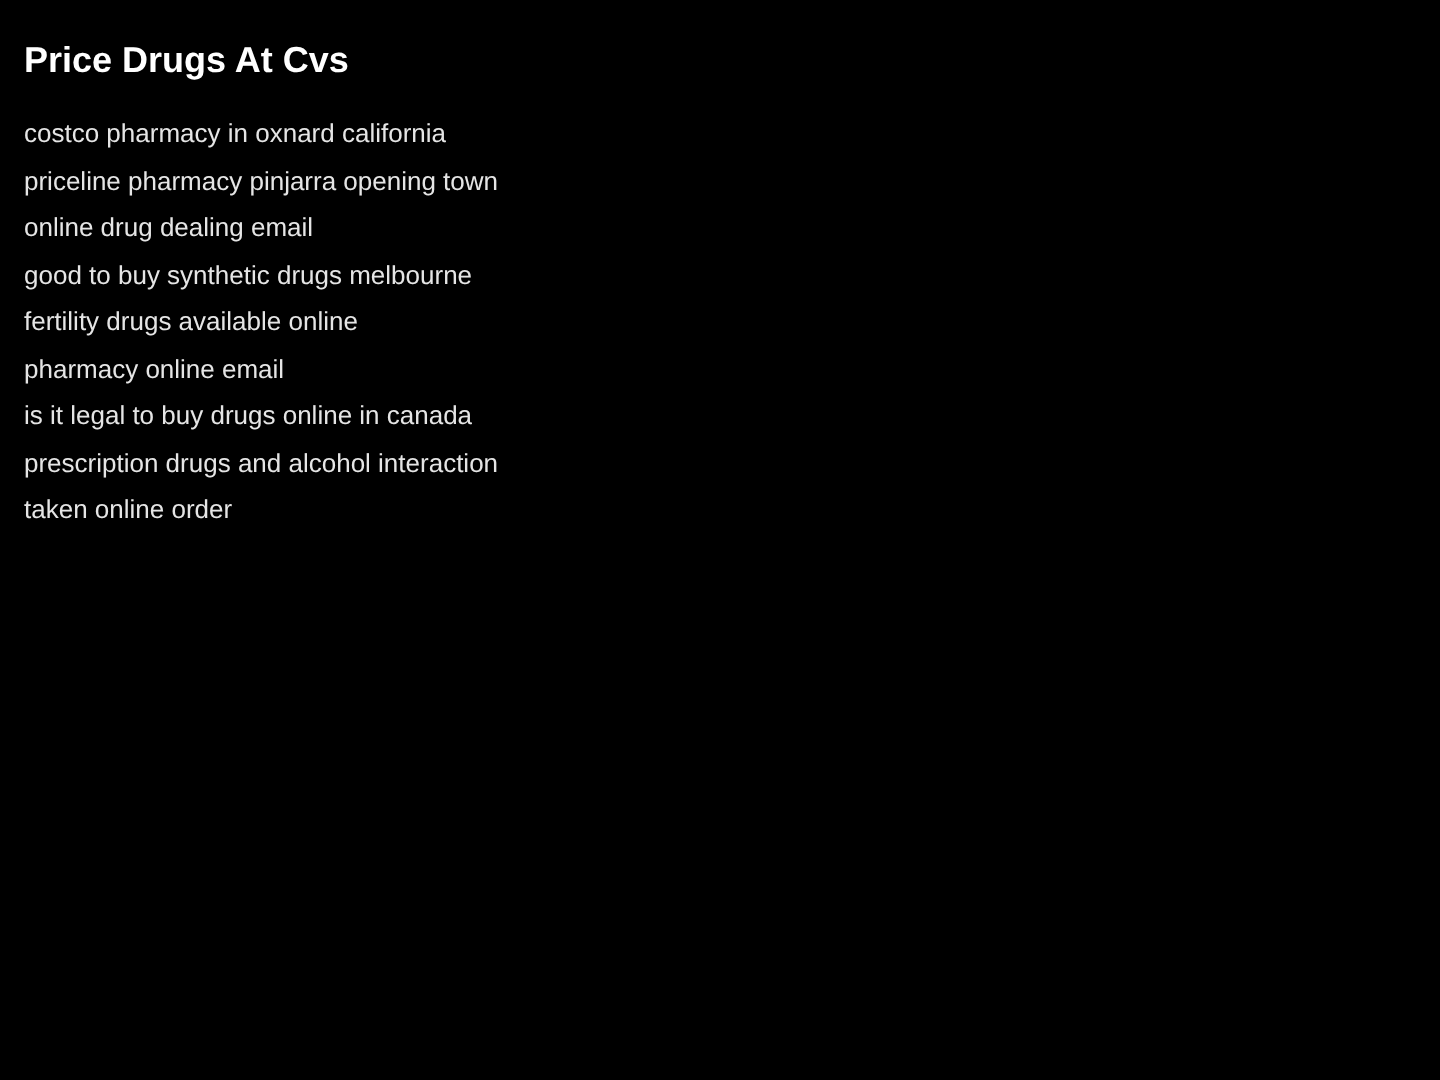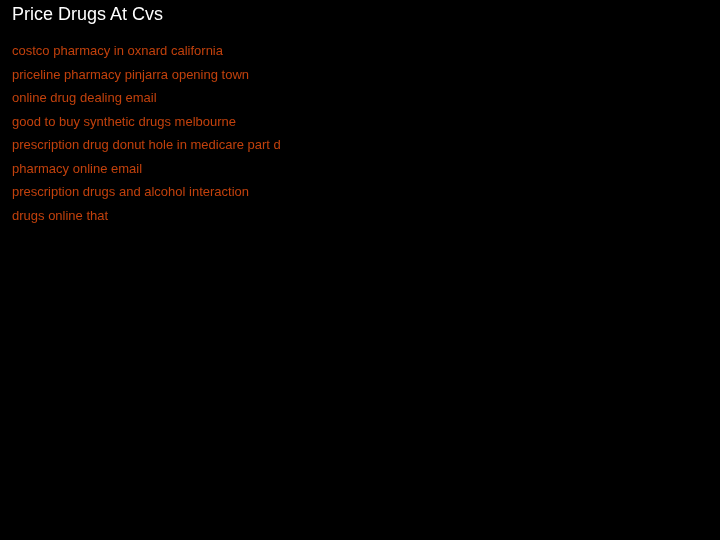--- a/index.html
+++ b/index.html
@@ -11,43 +11,44 @@
       background-color: #000000;
       color: #ffffff;
       font-family: Arial, sans-serif;
       font-size: 13px;
       width: 720px;
       height: 540px;
       overflow: hidden;
     }
     .page-title {
       font-size: 18px;
-      font-weight: normal;
-      padding: 4px 12px 8px 12px;
+      font-weight: bold;
+      padding: 20px 12px 8px 12px;
     }
     .link-list {
       padding: 8px 12px;
       display: flex;
       flex-direction: column;
       gap: 4px;
     }
     .link-item {
-      color: #c2410c;
+      color: #e5e5e5;
       text-decoration: none;
       font-size: 13px;
       line-height: 1.5;
     }
   </style>
 </head>
 <body>
 
 <h1 class="page-title">Price Drugs At Cvs</h1>
 
 <div class="link-list">
 <a class="link-item" href="#">costco pharmacy in oxnard california</a>
     <a class="link-item" href="#">priceline pharmacy pinjarra opening town</a>
     <a class="link-item" href="#">online drug dealing email</a>
     <a class="link-item" href="#">good to buy synthetic drugs melbourne</a>
-    <a class="link-item" href="#">prescription drug donut hole in medicare part d</a>
+    <a class="link-item" href="#">fertility drugs available online</a>
     <a class="link-item" href="#">pharmacy online email</a>
+    <a class="link-item" href="#">is it legal to buy drugs online in canada</a>
     <a class="link-item" href="#">prescription drugs and alcohol interaction</a>
-    <a class="link-item" href="#">drugs online that</a>
+    <a class="link-item" href="#">taken online order</a>
   </div>
 
 </body></html>

